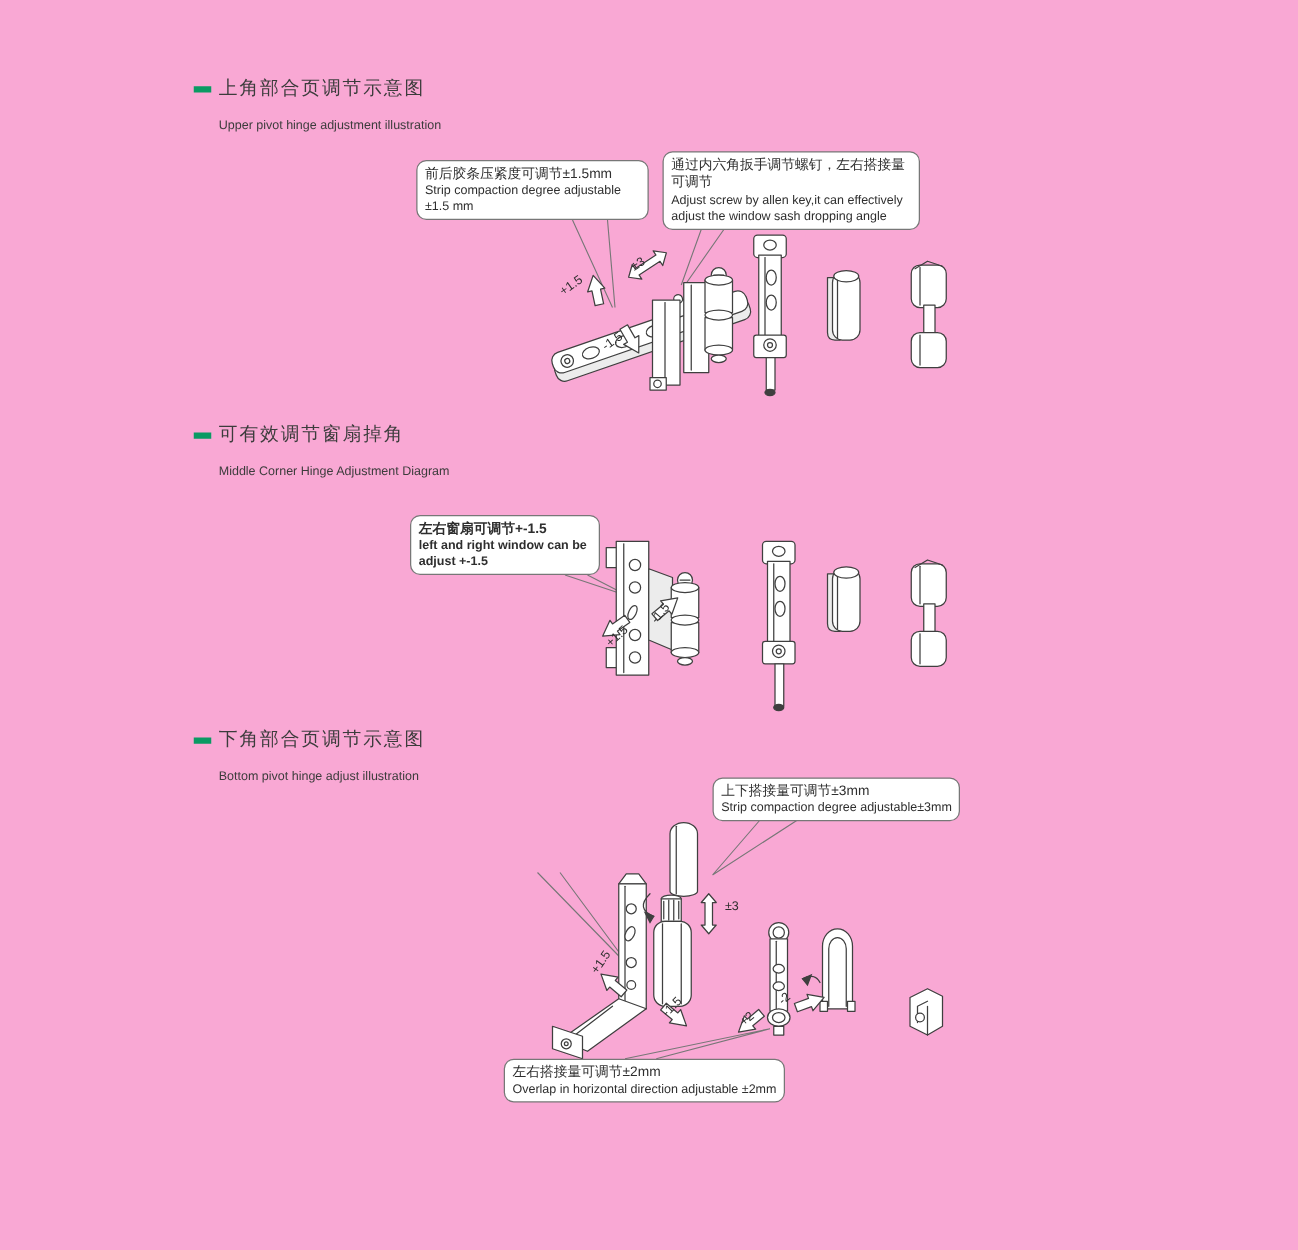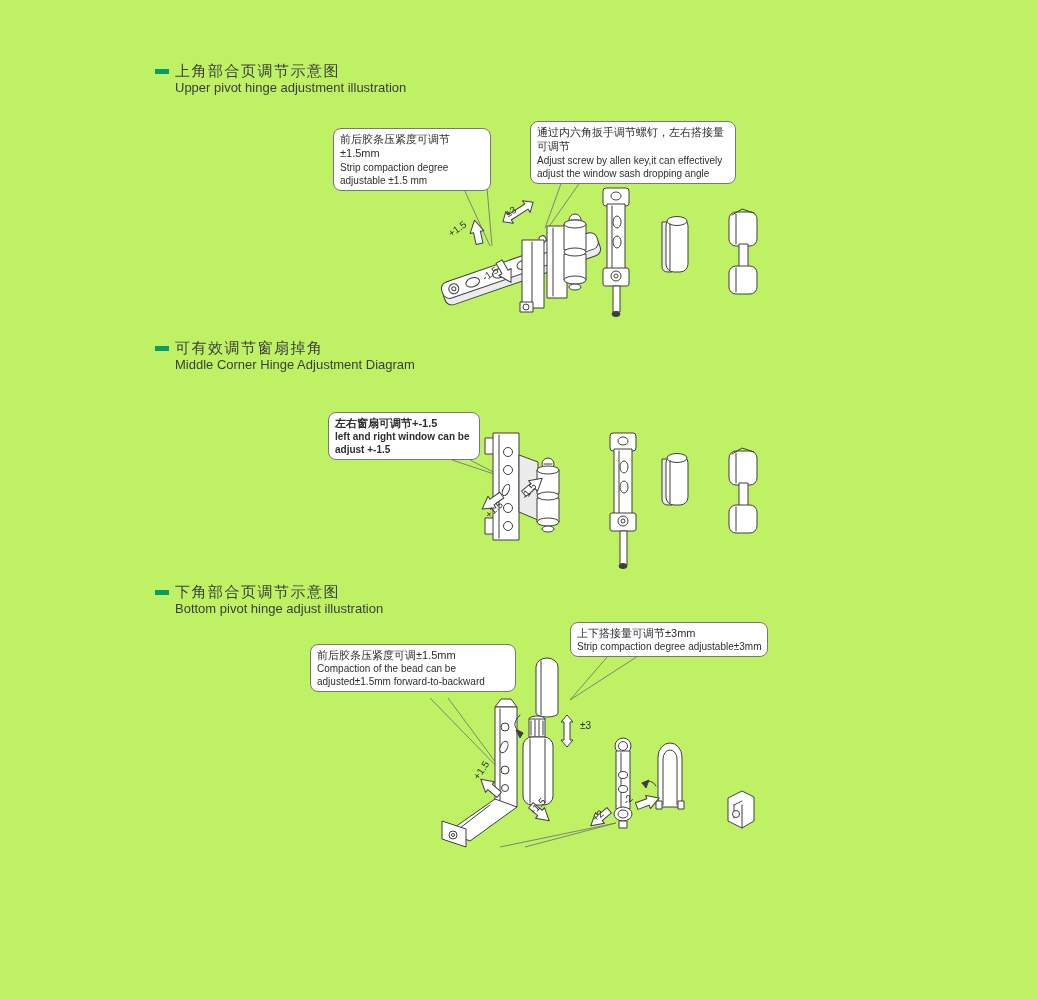--- a/index.html
+++ b/index.html
@@ -1,30 +1,30 @@
 <!DOCTYPE html>
 <html><head>
 <meta charset="utf-8">
 <style>
   html,body{margin:0;padding:0;background:#fff;}
-  .page{position:relative;width:1038px;height:1000px;background:#bef264;overflow:hidden;
+  .page{position:relative;width:1038px;height:1000px;background:#f9a8d4;overflow:hidden;
         font-family:"Liberation Sans", sans-serif;color:#333;}
   
   .section-head{position:absolute;left:155px;display:flex;gap:6px;}
   .dash{width:14px;height:5px;background:#0a9a63;margin-top:7px;flex:0 0 auto;}
   .head-zh{font-size:15px;color:#3c3c3c;letter-spacing:1.5px;line-height:1.15;}
-  .head-en{font-size:13px;color:#3c3c3c;margin-top:1px;}
+  .head-en{font-size:10px;color:#3c3c3c;margin-top:16px;}
   #head1{top:62px}#head2{top:339px}#head3{top:583px}
   
   .callout{position:absolute;box-sizing:border-box;border:1px solid #777;border-radius:8px;
            padding:3px 6px;background:#fff;line-height:1.3;z-index:3;}
   .callout .zh{font-size:11px;color:#2e2e2e;}
   .callout .en{font-size:10px;color:#2e2e2e;}
   .nowrap{white-space:nowrap;}
-  #c1{left:333px;top:128px;width:158px;}
+  #c1{left:333px;top:128px;width:186px;}
   #c2{left:530px;top:121px;width:206px;}
   #c3{left:328px;top:412px;width:152px;font-weight:bold;}
   #c4{left:310px;top:644px;width:206px;}
   #c5{left:570px;top:622px;}
   #c6{left:403px;top:847px;}
   
   .diag{position:absolute;z-index:1;}
   #svg1{left:420px;top:170px;}
   #svg2{left:320px;top:400px;}
   #svg3{left:390px;top:615px;}
@@ -228,27 +228,27 @@
   <span class="dlabel" id="l2b">-1.5</span>
 
   <div class="section-head" id="head3">
     <span class="dash"></span>
     <div>
       <div class="head-zh">下角部合页调节示意图</div>
       <div class="head-en">Bottom pivot hinge adjust illustration</div>
     </div>
   </div>
 
-  <div class="callout" id="c4">
-    <div class="zh">前后胶条压紧度可调±1.5mm</div>
-    <div class="en">Compaction of the bead can be adjusted±1.5mm forward-to-backward</div>
-  </div>
   <div class="callout" id="c5">
     <div class="zh nowrap">上下搭接量可调节±3mm</div>
     <div class="en nowrap">Strip compaction degree adjustable±3mm</div>
+  </div>
+  <div class="callout" id="c6">
+    <div class="zh nowrap">左右搭接量可调节±2mm</div>
+    <div class="en nowrap">Overlap in horizontal direction adjustable ±2mm</div>
   </div>
 
   <svg class="diag" id="svg3" width="490" height="280" viewBox="0 0 490 280">
     <path class="ld" d="M40,83 L115,160 M58,83 L115,160"></path>
     <path class="ld" d="M218,41 L180,85 M248,41 L180,85"></path>
     <path class="ld" d="M110,232 L226,208 M135,232 L226,208"></path>
 
     <g>
       <path class="w" d="M146,52 A11,9 0 0 1 168,52 L168,98 A11,4 0 0 1 146,98 Z"></path>
       <line class="ln" x1="151" y1="46" x2="151" y2="100"></line>

